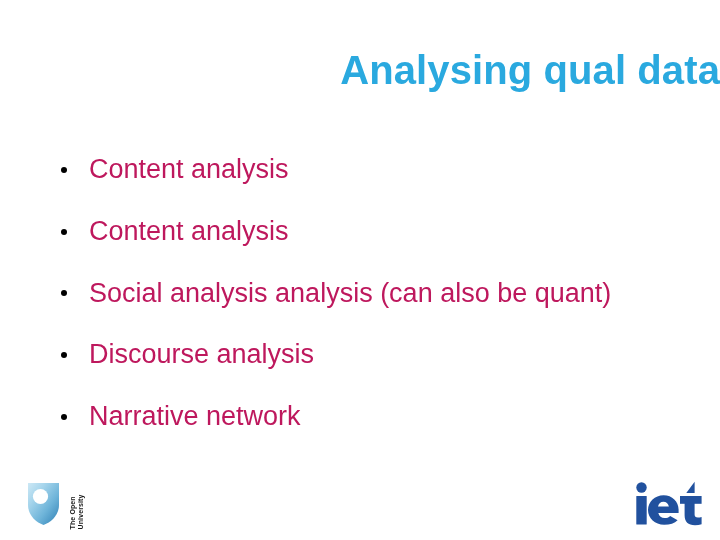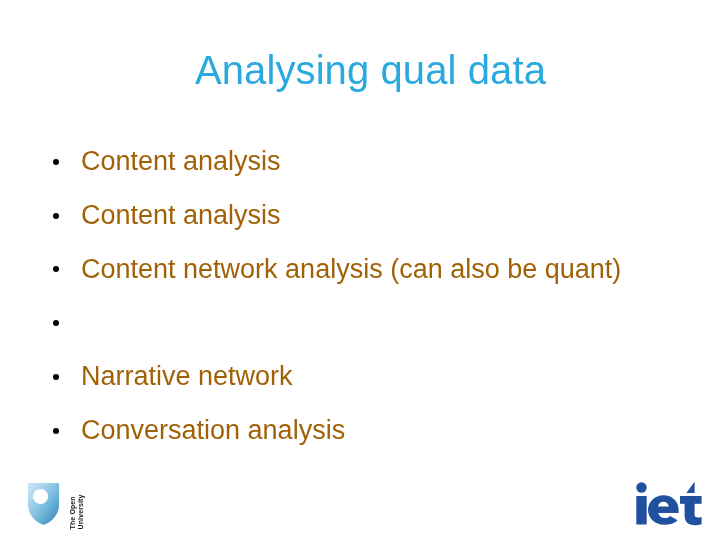--- a/index.html
+++ b/index.html
@@ -20,48 +20,48 @@
     inset: 0;
     background: #ffffff;
   }
 
   
   .slide-title {
     position: absolute;
     left: 0;
     right: 0;
     top: 46px;
-    text-align: center;
+    text-align: right;
     font-size: 40px;
     line-height: 48px;
-    font-weight: 400;
+    font-weight: 700;
     color: #2AA9DF;
     letter-spacing: 0.1px;
     white-space: nowrap;
     padding-left: 21px;
   }
 
   
   .bullet-list {
     position: absolute;
     left: 44px;
     top: 131px;
     width: 640px;
     margin: 0;
     padding: 0;
     list-style: none;
   }
   .bullet-item {
     position: relative;
     padding-left: 29px;
-    margin: 8px;
+    margin: 16px;
     height: 45.8px;
     line-height: 45.8px;
     font-size: 27px;
-    color: #a16207;
+    color: #be185d;
     white-space: nowrap;
     text-decoration: underline;
   }
   .bullet-marker {
     position: absolute;
     left: 1px;
     top: 50%;
     width: 6px;
     height: 6px;
     margin-top: -3px;
@@ -130,32 +130,29 @@
     <li class="bullet-item">
       <span class="bullet-marker"></span>
       <span class="bullet-text">Content analysis</span>
     </li>
     <li class="bullet-item">
       <span class="bullet-marker"></span>
       <span class="bullet-text">Content analysis</span>
     </li>
     <li class="bullet-item">
       <span class="bullet-marker"></span>
-      <span class="bullet-text">Content network analysis (can also be quant)</span>
+      <span class="bullet-text">Social analysis analysis (can also be quant)</span>
     </li>
     <li class="bullet-item">
       <span class="bullet-marker"></span>
+      <span class="bullet-text">Discourse analysis</span>
     </li>
     <li class="bullet-item">
       <span class="bullet-marker"></span>
       <span class="bullet-text">Narrative network</span>
-    </li>
-    <li class="bullet-item">
-      <span class="bullet-marker"></span>
-      <span class="bullet-text">Conversation analysis</span>
     </li>
   </ul>
 
   <div class="ou-logo">
     <div class="ou-shield-wrap">
       <svg width="33" height="44" viewBox="0 0 33 44" xmlns="http://www.w3.org/2000/svg">
         <defs>
           <linearGradient id="ouShieldGrad" x1="0" y1="0" x2="1" y2="1">
             <stop offset="0%" stop-color="#CDE8F5"></stop>
             <stop offset="28%" stop-color="#A6D5EC"></stop>

